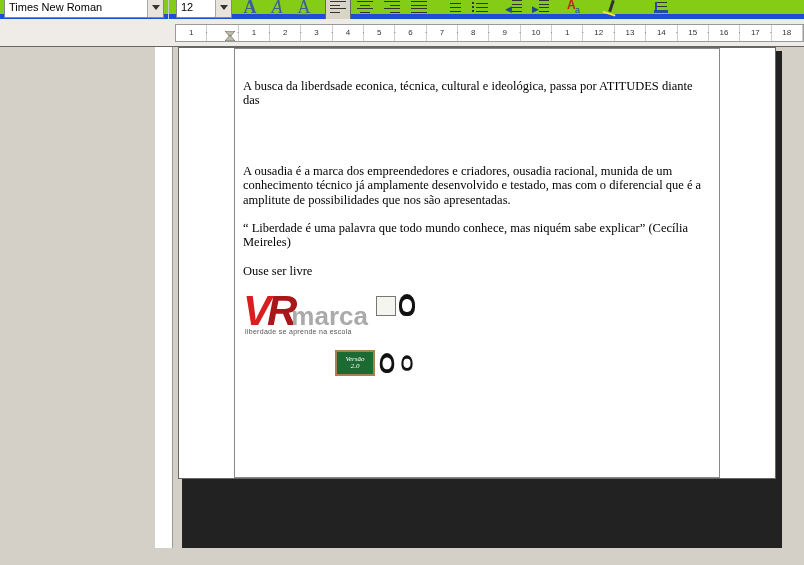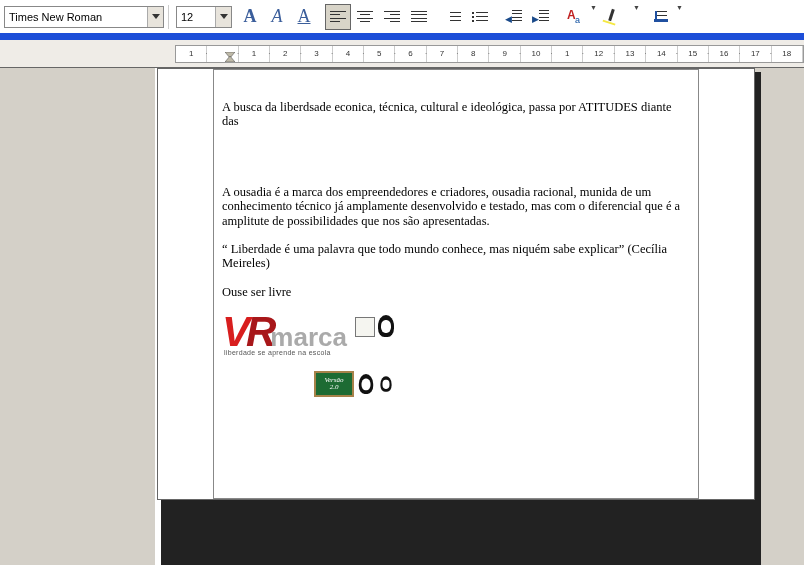--- a/index.html
+++ b/index.html
@@ -1,18 +1,18 @@
 <!DOCTYPE html>
 <html><head>
 <meta charset="utf-8">
 <style>
   * { box-sizing: border-box; margin: 0; padding: 0; }
   body { font-family: Arial, sans-serif; font-size: 11px; background: #d4d0c8; width: 804px; height: 565px; overflow: hidden; }
   
-  .toolbar { background: #ffffff; height: 40px; display: flex; align-items: center; padding: 2px 4px; gap: 2px; border-bottom: 7px solid #1d4ed8; }
+  .toolbar { background: #84cc16; height: 19px; display: flex; align-items: center; padding: 2px 4px; gap: 2px; border-bottom: 5px solid #1d4ed8; }
   .toolbar-sep { width: 4px; height: 24px; border-left: 1px solid #ccc; margin: 0 2px; }
   
   .font-select { width: 160px; height: 22px; background: white; border: 1px solid #888; display: flex; align-items: center; padding: 0 4px; position: relative; }
   .font-select .dropdown-btn { position: absolute; right: 0; top: 0; bottom: 0; width: 16px; background: #e8e4dc; border-left: 1px solid #aaa; display: flex; align-items: center; justify-content: center; }
   .size-select { width: 56px; height: 22px; background: white; border: 1px solid #888; display: flex; align-items: center; padding: 0 4px; position: relative; }
   .size-select .dropdown-btn { position: absolute; right: 0; top: 0; bottom: 0; width: 16px; background: #e8e4dc; border-left: 1px solid #aaa; display: flex; align-items: center; justify-content: center; }
   
   .tb-btn { width: 26px; height: 26px; display: flex; align-items: center; justify-content: center; border: 1px solid transparent; cursor: pointer; }
   .tb-btn.active { border: 1px solid #666; background: #d8d4c8; }
   .tb-btn-group { display: flex; gap: 1px; margin: 0 3px; }
@@ -35,21 +35,21 @@
   
   .tb-dd-arrow { font-size: 7px; color: #444; margin-left: 1px; }
   
   .ruler-area { background: #efece7; height: 28px; border-bottom: 1px solid #666; position: relative; display: flex; align-items: center; }
   .ruler { position: absolute; left: 175px; right: 0; height: 18px; background: white; border: 1px solid #999; font-size: 8px; display: flex; align-items: center; overflow: hidden; }
   .ruler-mark { position: relative; width: 33px; text-align: center; color: #333; border-right: 1px solid #ccc; height: 100%; display:flex; align-items:center; justify-content:center; }
   .ruler-mark::before { content:'·'; position:absolute; left:-2px; color:#777; }
   .ruler-indent { position: absolute; left: 225px; top: 12px; width: 10px; height: 10px;}
   
   .workspace { background: #d4d0c8; height: 501px; overflow: auto; position: relative; }
-  .page-wrap { position: absolute; left: 157px; top: 0; border-radius: 14px; }
+  .page-wrap { position: absolute; left: 178px; top: 0; border-radius: 14px; }
   .page-shadow { position: absolute; left: 4px; top: 4px; width: 600px; height: 500px; background: #222; }
   .page { position: relative; width: 598px; background: white; border: 1px solid #666; }
   .vruler { position: absolute; left: 155px; top: 0; width: 18px; bottom: 0; background: white; border-right: 1px solid #999; }
   
   .textframe { margin: 0 55px 0 55px; border: 1px solid #888; padding: 30px 8px 80px 8px; min-height: 430px; font-family: 'Times New Roman', serif; font-size: 12.5px; color: #000; line-height: 1.15; }
   .textframe p { margin-bottom: 0; }
   
   .logo-block { margin-top: 14px; width: 176px; }
   .vr-logo { display: flex; align-items: flex-start; background: white; }
   .vr-text { display: flex; align-items: baseline; }

